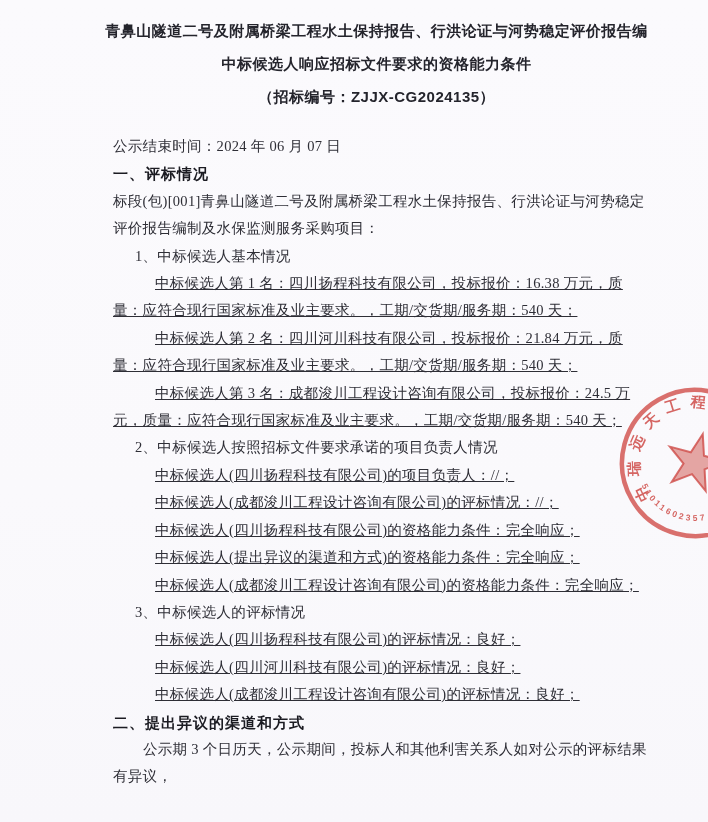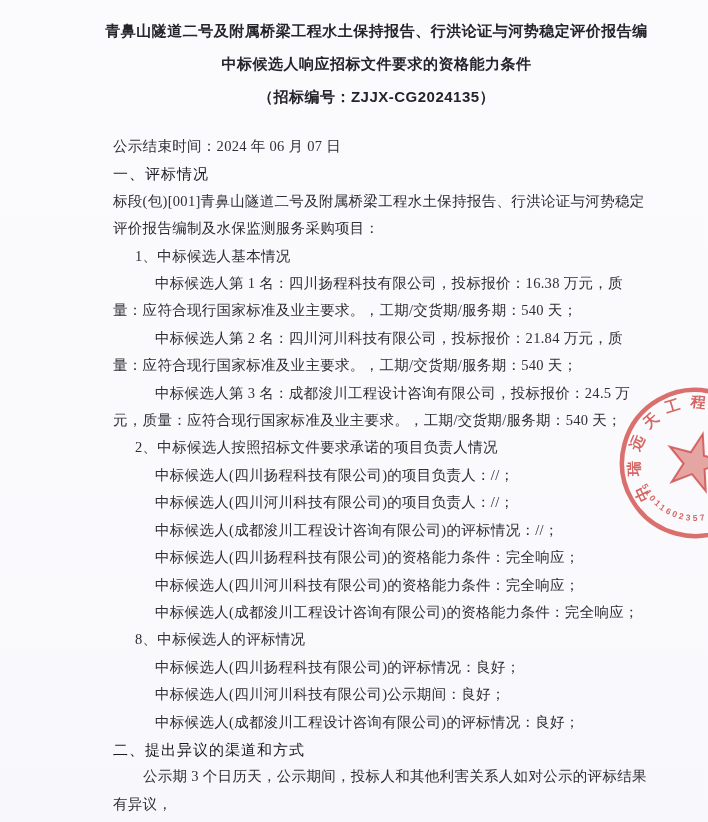--- a/index.html
+++ b/index.html
@@ -26,24 +26,24 @@
     margin:0 0 0 -10px;
   }
   .title-block .tline{margin:0;}
   .body-text{margin-top:20px;}
   .p{
     margin:0;font-size:14.5px;line-height:27.4px;color:#2e2e36;
     letter-spacing:0.3px;
   }
   .heading{
     font-family:"Liberation Sans", sans-serif;
-    font-weight:400;font-size:15px;color:#1b1b22;letter-spacing:1px;
+    font-weight:700;font-size:15px;color:#1b1b22;letter-spacing:1px;
   }
   .indent-num{padding-left:22px;}
-  .indent-detail{text-indent:42px;}
+  .indent-detail{text-indent:42px;text-decoration:underline;}
   .indent-2em{text-indent:30px;}
   .seal{
     position:absolute;left:595px;top:363px;width:210px;height:210px;
     opacity:0.88;pointer-events:none;
   }
   .seal-rot{transform:rotate(15deg);transform-origin:100px 100px;}
   .seal text{fill:#c9342f;}
   .seal .arcname{
     font-family:"Liberation Sans", sans-serif;
     font-size:15px;font-weight:700;letter-spacing:9px;
@@ -69,28 +69,27 @@
     <div class="body-text">
       <p class="p">公示结束时间：2024 年 06 月 07 日</p>
       <p class="p heading">一、评标情况</p>
       <p class="p">标段(包)[001]青鼻山隧道二号及附属桥梁工程水土保持报告、行洪论证与河势稳定评价报告编制及水保监测服务采购项目：</p>
       <p class="p indent-num">1、中标候选人基本情况</p>
       <p class="p indent-detail">中标候选人第 1 名：四川扬程科技有限公司，投标报价：16.38 万元，质量：应符合现行国家标准及业主要求。，工期/交货期/服务期：540 天；</p>
       <p class="p indent-detail">中标候选人第 2 名：四川河川科技有限公司，投标报价：21.84 万元，质量：应符合现行国家标准及业主要求。，工期/交货期/服务期：540 天；</p>
       <p class="p indent-detail">中标候选人第 3 名：成都浚川工程设计咨询有限公司，投标报价：24.5 万元，质量：应符合现行国家标准及业主要求。，工期/交货期/服务期：540 天；</p>
       <p class="p indent-num">2、中标候选人按照招标文件要求承诺的项目负责人情况</p>
       <p class="p indent-detail">中标候选人(四川扬程科技有限公司)的项目负责人：//；</p>
-      <p class="p indent-detail">中标候选人(四川河川科技有限公司)的项目负责人：//；</p>
       <p class="p indent-detail">中标候选人(成都浚川工程设计咨询有限公司)的评标情况：//；</p>
       <p class="p indent-detail">中标候选人(四川扬程科技有限公司)的资格能力条件：完全响应；</p>
-      <p class="p indent-detail">中标候选人(四川河川科技有限公司)的资格能力条件：完全响应；</p>
+      <p class="p indent-detail">中标候选人(提出异议的渠道和方式)的资格能力条件：完全响应；</p>
       <p class="p indent-detail">中标候选人(成都浚川工程设计咨询有限公司)的资格能力条件：完全响应；</p>
-      <p class="p indent-num">8、中标候选人的评标情况</p>
+      <p class="p indent-num">3、中标候选人的评标情况</p>
       <p class="p indent-detail">中标候选人(四川扬程科技有限公司)的评标情况：良好；</p>
-      <p class="p indent-detail">中标候选人(四川河川科技有限公司)公示期间：良好；</p>
+      <p class="p indent-detail">中标候选人(四川河川科技有限公司)的评标情况：良好；</p>
       <p class="p indent-detail">中标候选人(成都浚川工程设计咨询有限公司)的评标情况：良好；</p>
       <p class="p heading">二、提出异议的渠道和方式</p>
       <p class="p indent-2em">公示期 3 个日历天，公示期间，投标人和其他利害关系人如对公示的评标结果有异议，</p>
     </div>
   </div>
 
   <svg class="seal" viewBox="0 0 210 210" xmlns="http://www.w3.org/2000/svg" aria-hidden="true">
     <g class="seal-rot" transform="translate(5,5)">
       <circle cx="100" cy="100" r="73" fill="none" stroke="#cc3b36" stroke-width="4.5" opacity="0.82"></circle>
       <polygon points="100,70 106.8,90.7 128.5,90.7 110.9,103.6 117.6,124.3 100,111.5 82.4,124.3 89.1,103.6 71.5,90.7 93.2,90.7" fill="#cc4a43" fill-opacity="0.55" stroke="#c9342f" stroke-width="2" stroke-opacity="0.8"></polygon>

